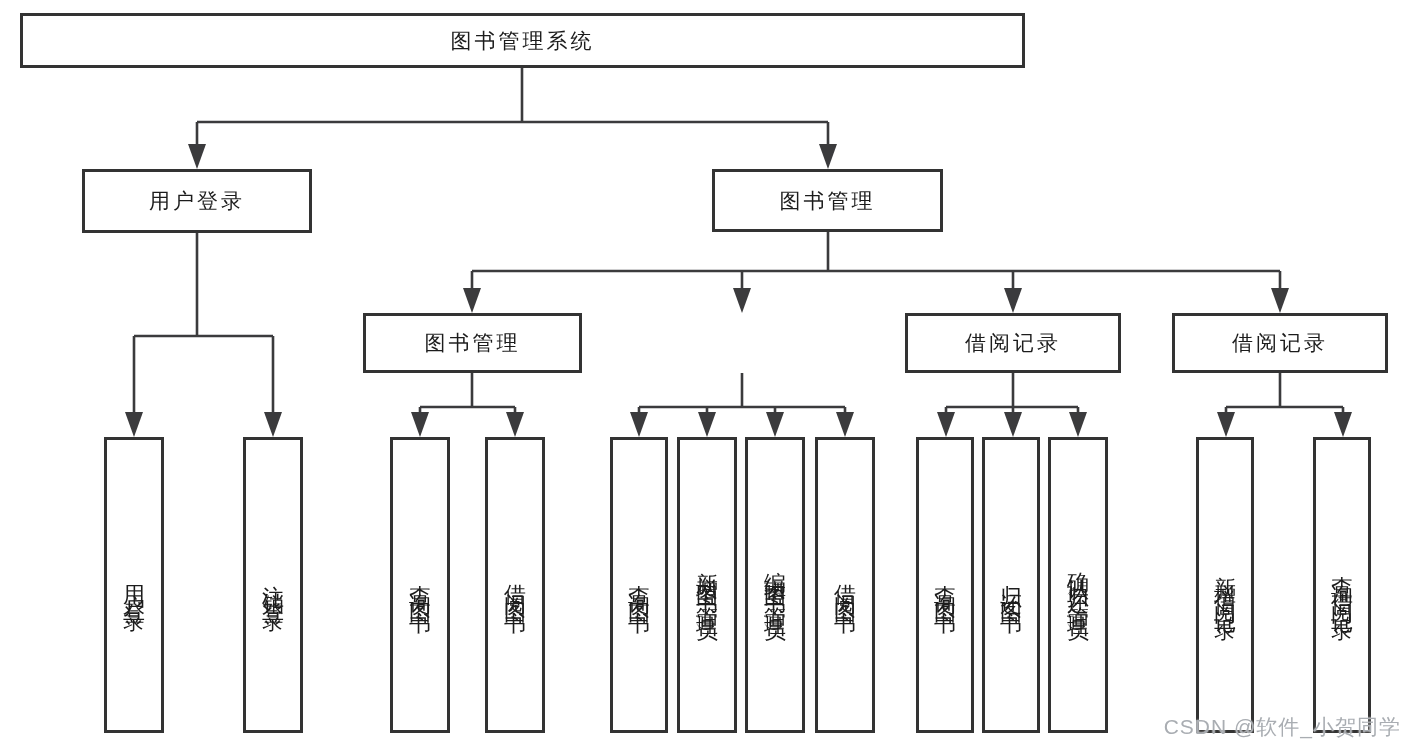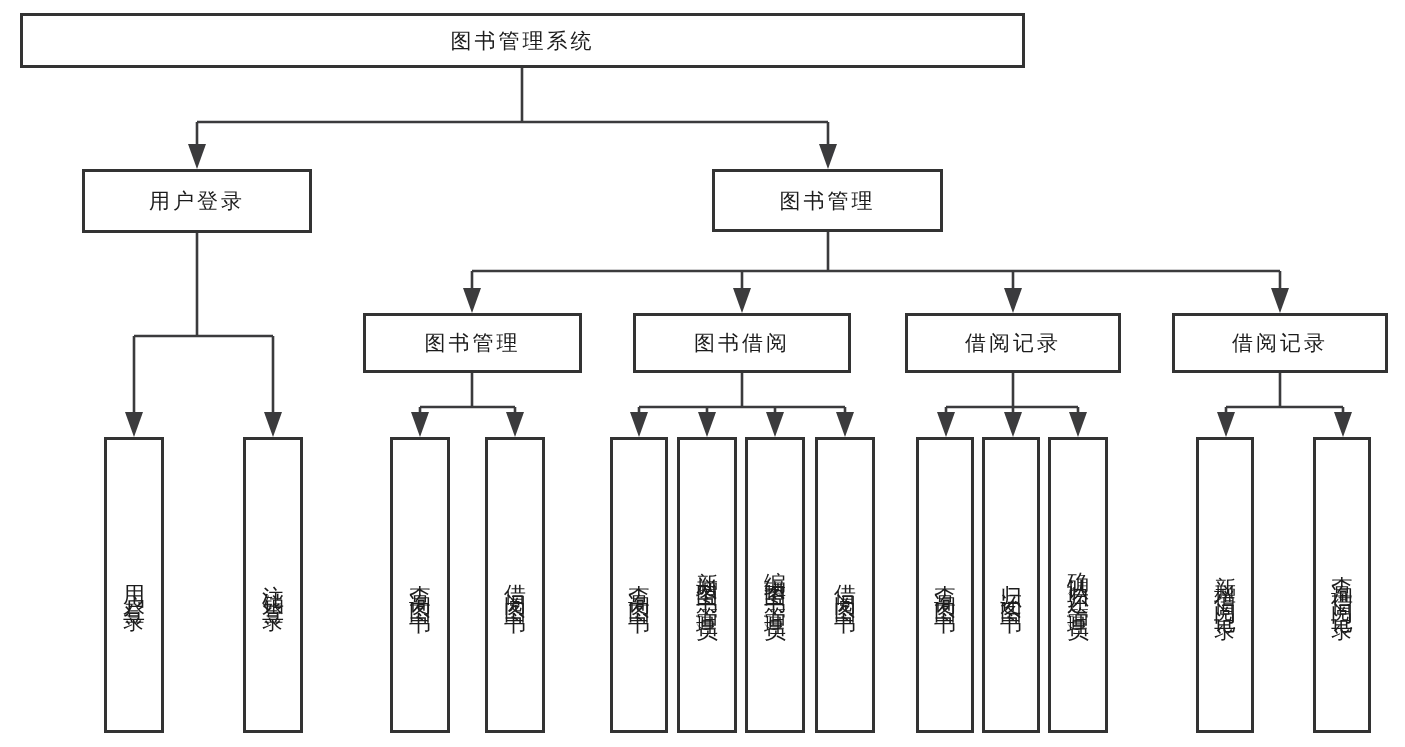--- a/index.html
+++ b/index.html
@@ -119,21 +119,20 @@
       <polygon points="1334,412 1352,412 1343,437"></polygon>
     </g>
   </svg>
 
   <div class="hbox" style="left:20px;top:13px;width:1005px;height:55px;">图书管理系统</div>
 
   <div class="hbox" style="left:82px;top:169px;width:230px;height:64px;">用户登录</div>
   <div class="hbox" style="left:712px;top:169px;width:231px;height:63px;">图书管理</div>
 
   <div class="hbox" style="left:363px;top:313px;width:219px;height:60px;">图书管理</div>
-  <div class="hbox" style="left:633px;top:313px;width:218px;height:60px;">图书借阅</div>
   <div class="hbox" style="left:905px;top:313px;width:216px;height:60px;">借阅记录</div>
   <div class="hbox" style="left:1172px;top:313px;width:216px;height:60px;">借阅记录</div>
 
   <div class="vbox" style="left:104px;">用户登录</div>
   <div class="vbox" style="left:243px;">注销登录</div>
 
   <div class="vbox" style="left:390px;">查询图书</div>
   <div class="vbox" style="left:485px;">借阅图书</div>
 
   <div class="vbox" style="left:610px;width:58px;">查询图书</div>
@@ -141,14 +140,15 @@
   <div class="vbox" style="left:745px;letter-spacing:7px;">编辑图书（管理员）</div>
   <div class="vbox" style="left:815px;">借阅图书</div>
 
   <div class="vbox" style="left:916px;width:58px;">查询图书</div>
   <div class="vbox" style="left:982px;width:58px;">归还图书</div>
   <div class="vbox" style="left:1048px;letter-spacing:7px;">确认归还（管理员）</div>
 
   <div class="vbox" style="left:1196px;width:58px;">新增借阅记录</div>
   <div class="vbox" style="left:1313px;width:58px;">查询借阅记录</div>
 
+  <div class="watermark">CSDN @软件_小贺同学</div>
 
 </div>
 
 </body></html>

